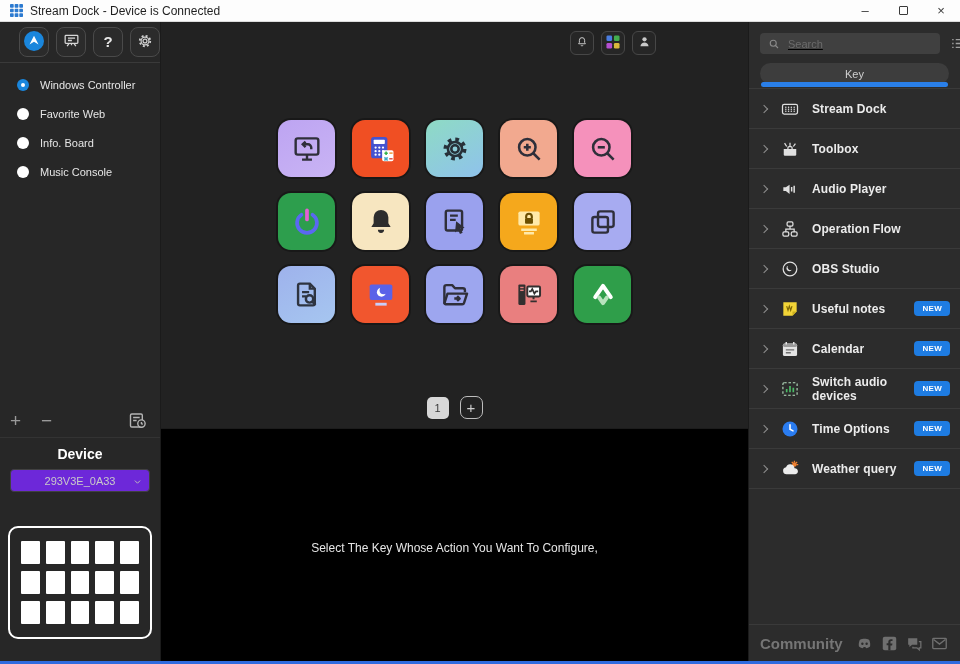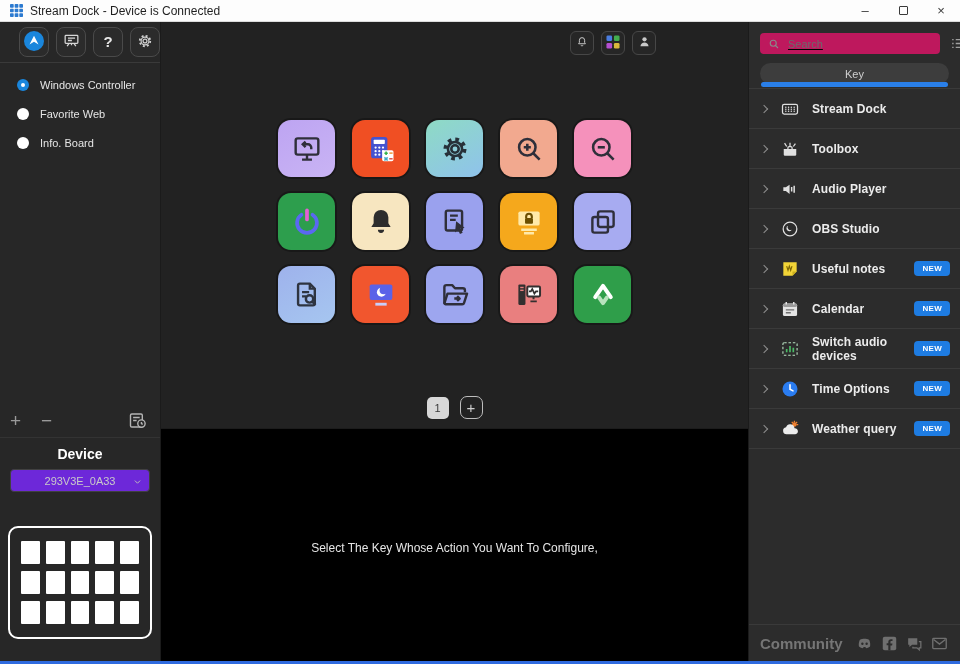--- a/index.html
+++ b/index.html
@@ -48,21 +48,21 @@
   .pages-row { position:absolute; left:0; right:0; bottom:9px; display:flex; justify-content:center; align-items:center; gap:11px; }
   .page-num { width:22px; height:22px; border:none; border-radius:5px; background:#d8d8d8; color:#3a3a3a; font-size:11px; display:flex; align-items:center; justify-content:center; cursor:pointer; padding:0; }
   .page-add { width:23px; height:23px; background:none; border:1.5px solid #bdbdbd; border-radius:7px; color:#cfcfcf; font-size:15px; line-height:1; display:flex; align-items:center; justify-content:center; cursor:pointer; padding:0; }
   .main-bottom { flex:1; background:#000000; border-top:1px solid #1c1c1c; }
   .hint { padding-top:112px; text-align:center; color:#e6e6e6; font-size:12px; }
 
   
   .right-sidebar { width:212px; background:#2c2c2c; border-left:1px solid #1b1b1b; display:flex; flex-direction:column; flex:none; }
   .rs-top { padding:11px 11px 0; flex:none; }
   .search-row { display:flex; align-items:center; gap:9px; }
-  .search-box { flex:1; height:21px; background:#be185d; border-radius:4px; display:flex; align-items:center; gap:6px; padding:0 8px;text-decoration:underline; }
+  .search-box { flex:1; height:21px; background:#404040; border-radius:4px; display:flex; align-items:center; gap:6px; padding:0 8px;text-decoration:underline; }
   .search-input { flex:1; background:transparent; border:none; outline:none; color:#c5c5c5; font-size:11px; min-width:0; font-family:inherit; }
   .search-input::placeholder { color:#6b6b6b; }
   .menu-btn { background:none; border:none; padding:0; display:flex; cursor:pointer; }
   .key-tab { margin-top:9px; height:21px; background:#3d3d3d; border-radius:11px; display:flex; align-items:center; justify-content:center; color:#cfcfcf; font-size:11px; position:relative; cursor:pointer; }
   .key-tab::after { content:""; position:absolute; bottom:-3px; left:1px; right:1px; height:5px; background:#2a7fe8; border-radius:4px; }
   .category-list { margin-top:4px; border-bottom:1px solid #3a3a3a; }
   .category-row { height:40px; display:flex; align-items:center; padding:0 10px; border-top:1px solid #3a3a3a; cursor:pointer; }
   .chev { width:6px; height:6px; border-top:1.6px solid #8f8f8f; border-right:1.6px solid #8f8f8f; transform:rotate(45deg); margin:0 12px 0 2px; flex:none; }
   .cat-icon { width:22px; display:flex; justify-content:center; margin-right:11px; flex:none; }
   .cat-label { flex:1; color:#ececec; font-size:12px; font-weight:bold; letter-spacing:.1px; }
@@ -141,20 +141,24 @@
           <div class="profile-item">
             <span class="radio"></span>
             <span class="profile-label">Favorite Web</span>
           </div>
 
           <div class="profile-item">
             <span class="radio"></span>
             <span class="profile-label">Info. Board</span>
           </div>
 
+          <div class="profile-item">
+            <span class="radio"></span>
+            <span class="profile-label">Music Console</span>
+          </div>
 
       </div>
 
       <div class="spacer"></div>
 
       <div class="profile-controls">
         <button class="pc-btn">+</button>
         <button class="pc-btn">−</button>
         <span class="pm-icon">
             <svg viewBox="0 0 24 24" width="21" height="21" fill="none" stroke="#b5b5b5" stroke-width="1.6">
@@ -474,20 +478,33 @@
             <span class="cat-icon">
               <svg viewBox="0 0 24 24" width="20" height="20">
                 <path d="M4 10v4.5h3l4.5 3.5v-11L7 10z" fill="#e0e0e0"></path>
                 <path d="M14 9.5v5.5M17 8v8.5" stroke="#e0e0e0" stroke-width="1.8" fill="none"></path>
               </svg>
             </span>
             <span class="cat-label">Audio Player</span>
 
           </div>
 
+          <div class="category-row">
+            <span class="chev"></span>
+            <span class="cat-icon">
+              <svg viewBox="0 0 24 24" width="20" height="20" fill="none" stroke="#e0e0e0" stroke-width="1.5">
+                <rect x="8.5" y="3.5" width="7" height="5" rx="1.5"></rect>
+                <rect x="3.5" y="15.5" width="7" height="5" rx="1.5"></rect>
+                <rect x="13.5" y="15.5" width="7" height="5" rx="1.5"></rect>
+                <path d="M12 8.5V12M12 12H7v3.5M12 12h5v3.5"></path>
+              </svg>
+            </span>
+            <span class="cat-label">Operation Flow</span>
+
+          </div>
 
           <div class="category-row">
             <span class="chev"></span>
             <span class="cat-icon">
               <svg viewBox="0 0 24 24" width="20" height="20" fill="none" stroke="#e0e0e0" stroke-width="1.5">
                 <circle cx="12" cy="12" r="8.2"></circle>
                 <path d="M9.5 8.2a3.4 3.4 0 1 0 4.6 4.6 3.4 3.4 0 0 1-4.6-4.6z" fill="#e0e0e0" stroke="none"></path>
               </svg>
             </span>
             <span class="cat-label">OBS Studio</span>

